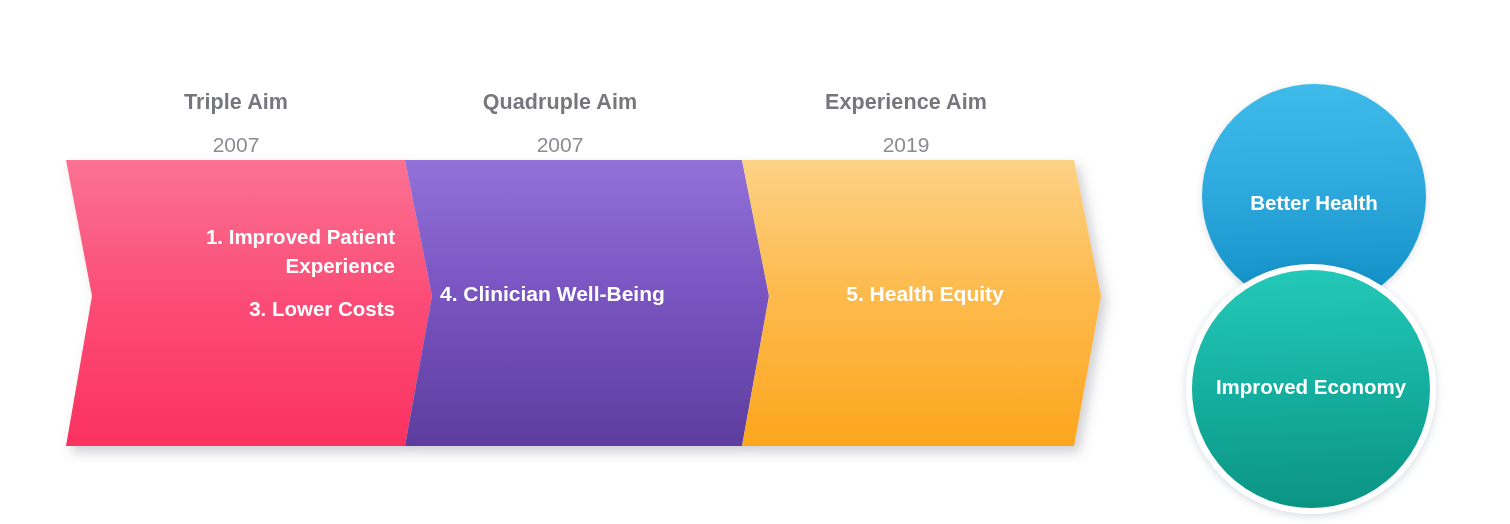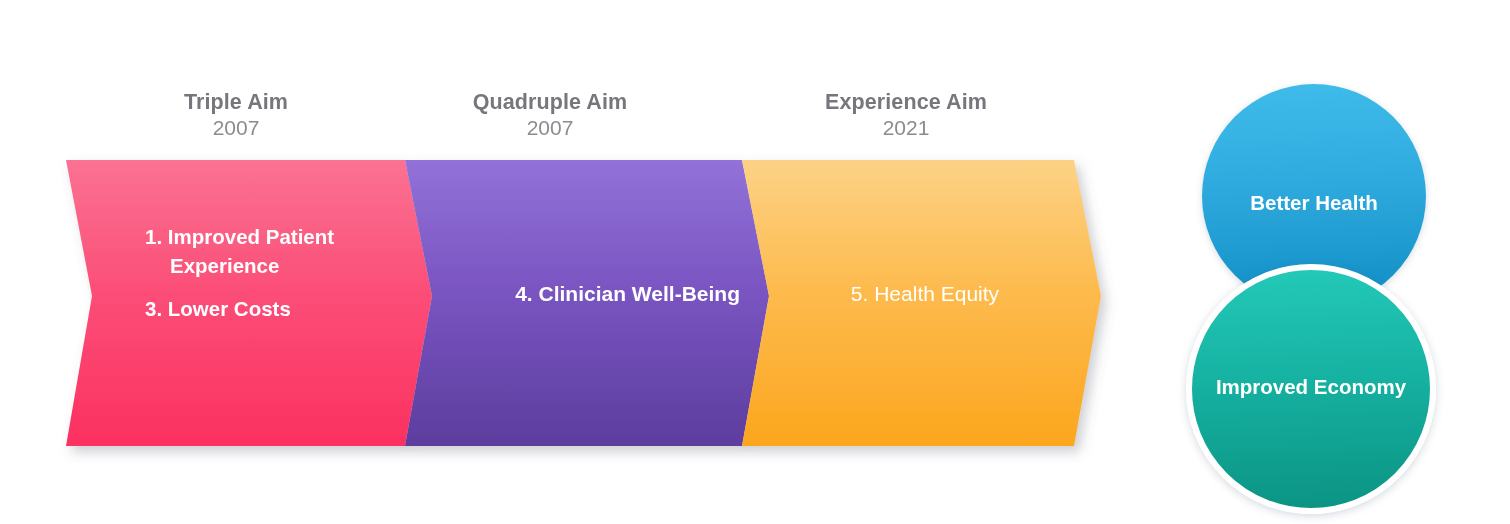--- a/index.html
+++ b/index.html
@@ -37,42 +37,43 @@
     font-size: 21.5px;
     font-weight: 700;
     letter-spacing: 0.1px;
     color: #76767d;
   }
   .phase-header .phase-year {
     display: block;
     font-size: 21px;
     font-weight: 400;
     color: #8b8b92;
-    margin-top: 1px;
+    margin-top: 18px;
   }
 
   #header-triple   { left: 136px; top: 90px;  width: 200px; }
-  #header-quad     { left: 450px; top: 90px;  width: 200px; }
+  #header-quad     { left: 460px; top: 90px;  width: 200px; }
   #header-quint    { left: 806px; top: 90px;  width: 200px; }
 
   
   #band {
     position: absolute;
     left: 52px;
     top: 158px;
     width: 1070px;
     height: 290px;
   }
   #band svg { display: block; width: 1070px; height: 290px; overflow: visible; }
 
   
   .chev-text {
     position: absolute;
     color: #ffffff;
     user-select: none;
+    text-align: right;
   }
 
   #text-triple {
     left: 145px;
     top: 222px;
     width: 250px;
     font-size: 20.5px;
     font-weight: 700;
     line-height: 1.42;
   }
@@ -81,32 +82,32 @@
     margin-bottom: 14px;
     text-indent: -25px;
     padding-left: 25px;
   }
   #text-triple .aim-item:last-child { margin-bottom: 8px; }
 
   #text-quad {
     left: 440px;
     top: 282px;
     width: 300px;
-    text-align: right;
+    text-align: left;
     font-size: 21px;
     font-weight: 700;
   }
 
   #text-quint {
     left: 790px;
     top: 282px;
     width: 270px;
     text-align: center;
     font-size: 21px;
-    font-weight: 400;
+    font-weight: 700;
   }
 
   
   #circles {
     position: absolute;
     left: 1186px;
     top: 84px;
     width: 270px;
     height: 430px;
   }
@@ -159,21 +160,21 @@
     <span class="phase-year">2007</span>
   </div>
 
   <div class="phase-header" id="header-quad">
     <span class="phase-title">Quadruple Aim</span>
     <span class="phase-year">2007</span>
   </div>
 
   <div class="phase-header" id="header-quint">
     <span class="phase-title">Experience Aim</span>
-    <span class="phase-year">2021</span>
+    <span class="phase-year">2019</span>
   </div>
 
   <div id="band">
     <svg viewBox="0 0 1070 290" xmlns="http://www.w3.org/2000/svg">
       <defs>
         <linearGradient id="gradPink" x1="0" y1="0" x2="0" y2="1">
           <stop offset="0%" stop-color="#FB7293"></stop>
           <stop offset="45%" stop-color="#FB4F78"></stop>
           <stop offset="100%" stop-color="#FB3160"></stop>
         </linearGradient>

